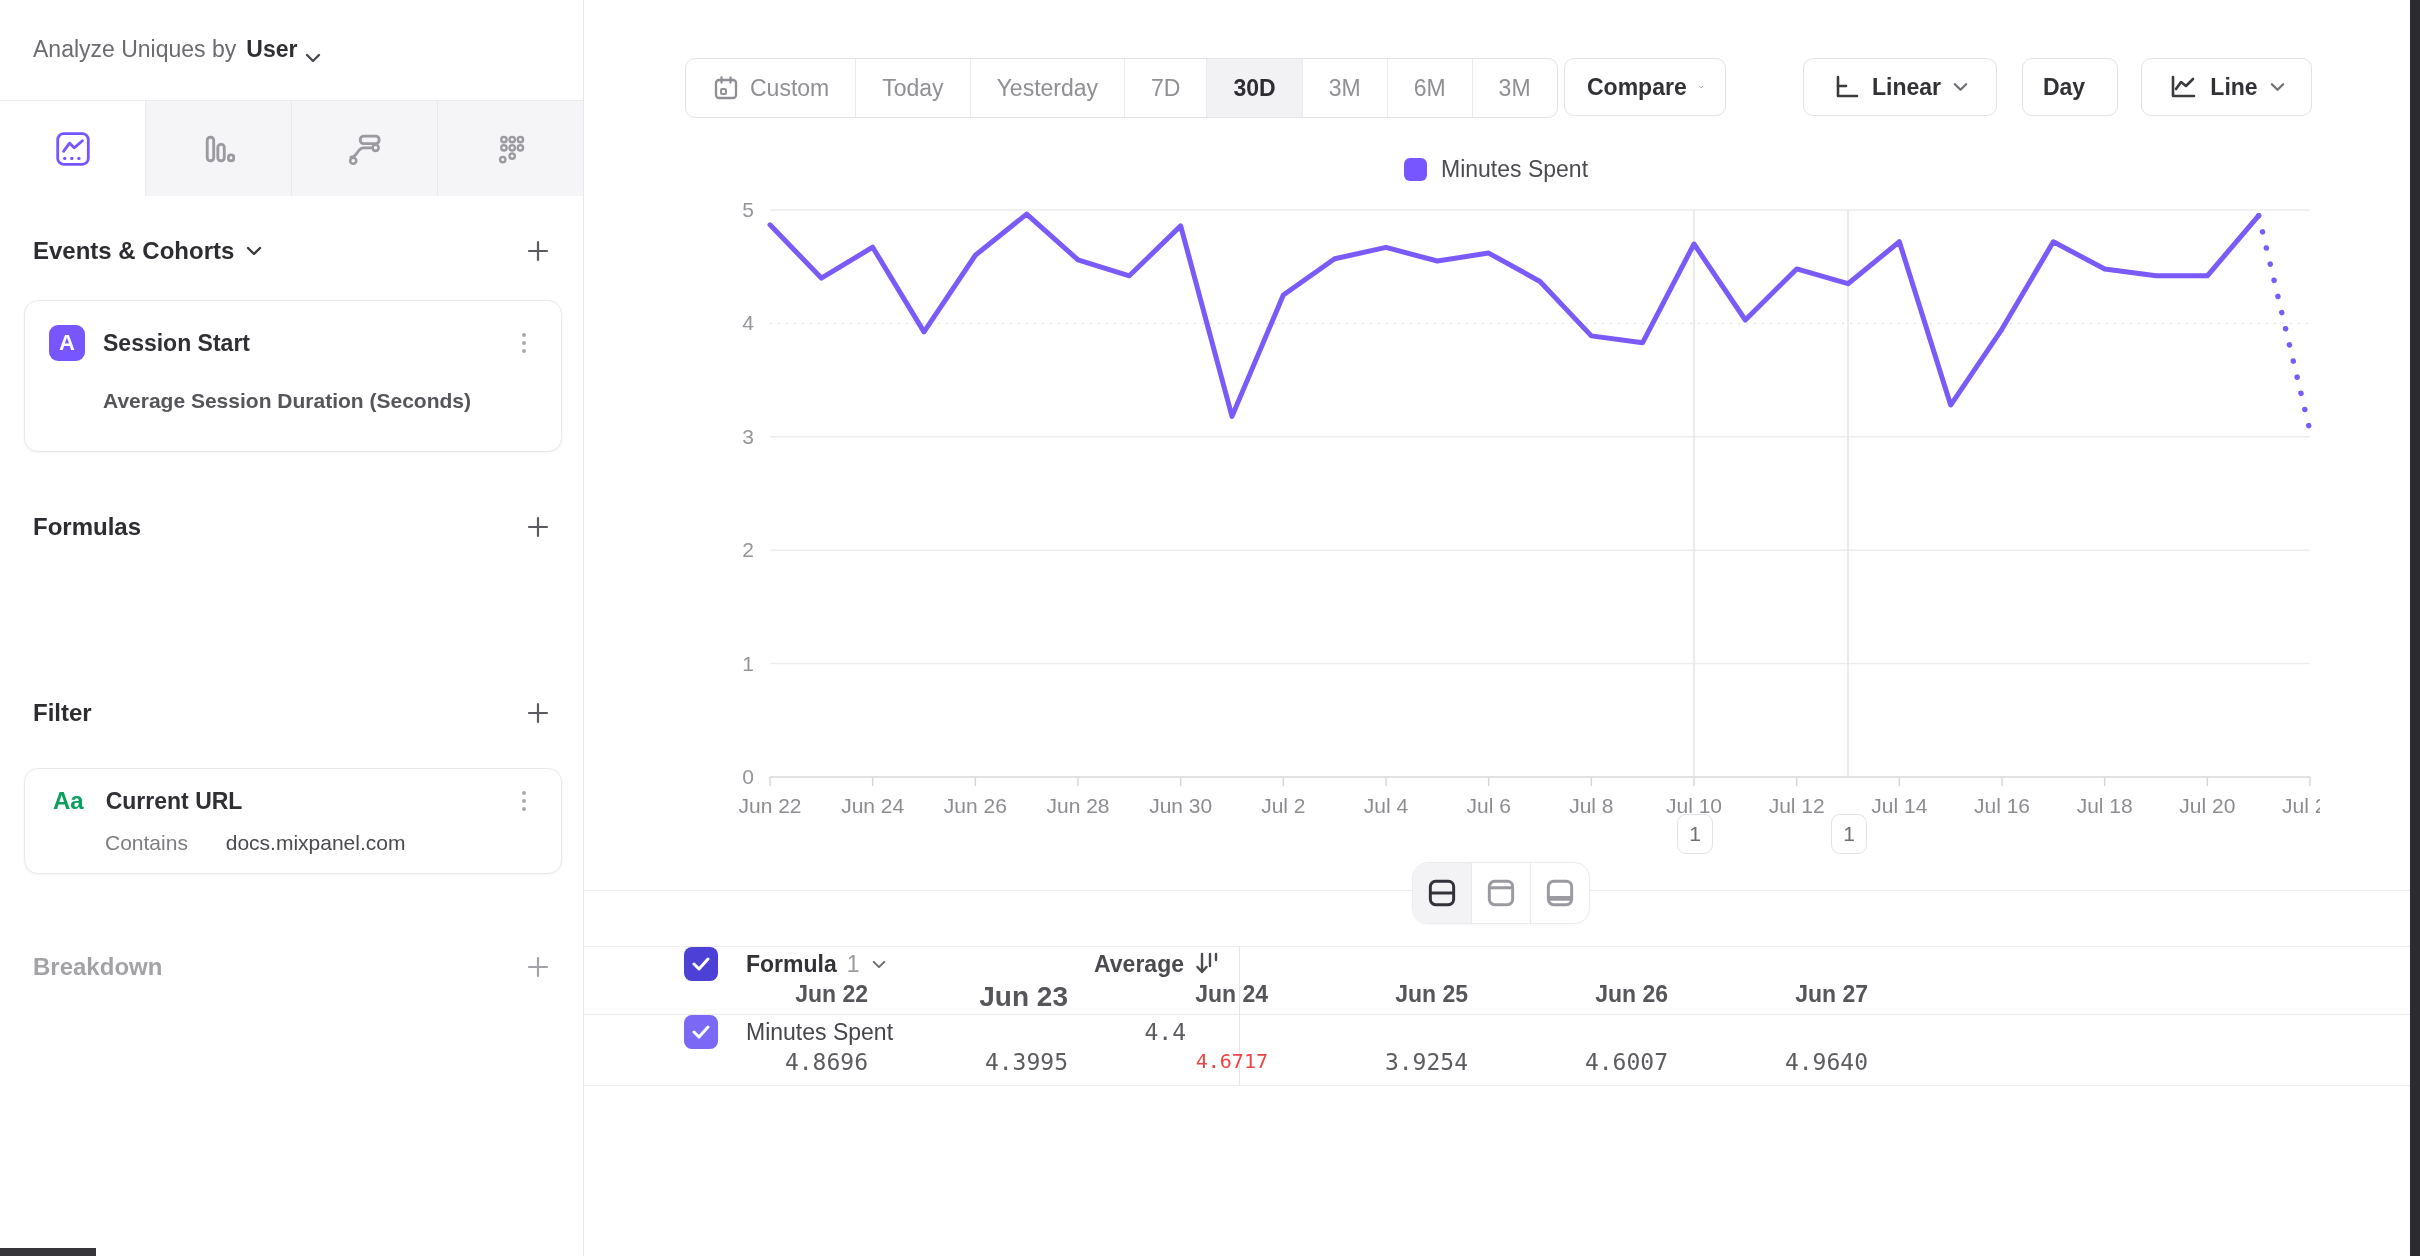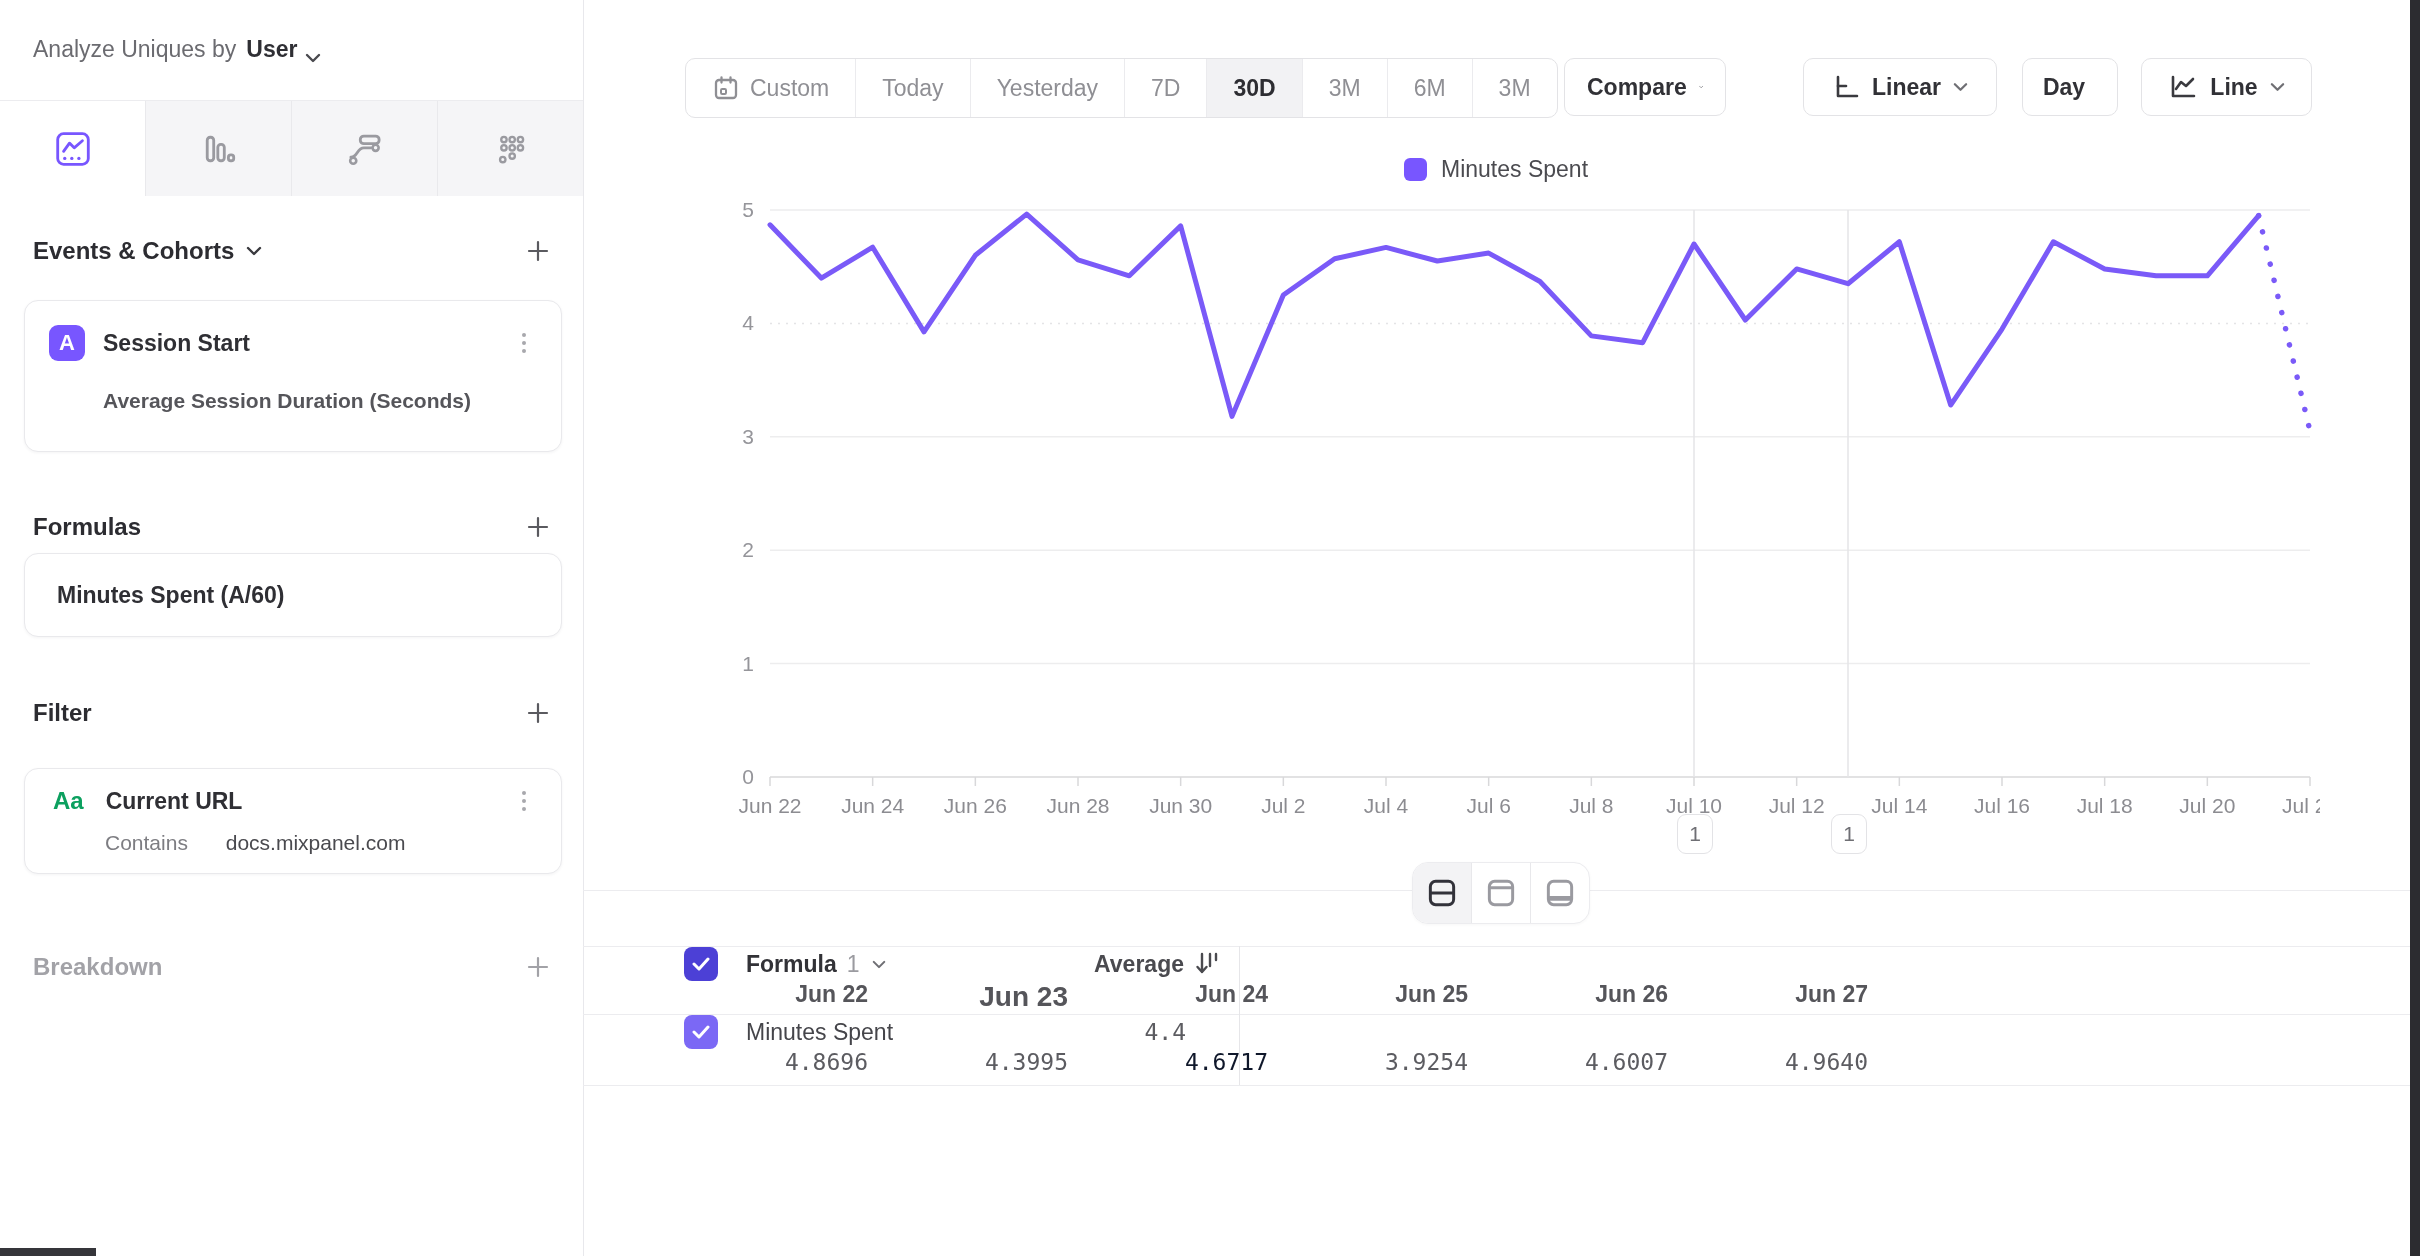--- a/index.html
+++ b/index.html
@@ -160,23 +160,20 @@
 
     <div class="section-head" style="top:512px;">
       <span>Formulas</span>
       <span class="plus plus-btn">
         <svg width="24" height="24" viewBox="0 0 24 24">
             <path d="M12 3v18M3 12h18" stroke="#5a5a5f" stroke-width="2.2" stroke-linecap="round"></path>
           </svg>
       </span>
     </div>
 
-    <div class="card" style="top:553px;height:82px;display:flex;align-items:center;">
-      <span style="margin-left:32px;font-size:23px;font-weight:600;color:#2f2f34;">Minutes Spent (A/60)</span>
-    </div>
 
     <div class="section-head" style="top:698px;">
       <span>Filter</span>
       <span class="plus plus-btn">
         <svg width="24" height="24" viewBox="0 0 24 24">
             <path d="M12 3v18M3 12h18" stroke="#5a5a5f" stroke-width="2.2" stroke-linecap="round"></path>
           </svg>
       </span>
     </div>
 
@@ -408,21 +405,21 @@
         <svg width="18" height="14" viewBox="0 0 18 14">
             <polyline points="2,7 7,12 16,2" fill="none" stroke="#fff" stroke-width="3" stroke-linecap="round" stroke-linejoin="round"></polyline>
           </svg>
       </span>
       <span style="margin-left:28px;font-size:23px;color:#45454a;">Minutes Spent</span>
       <span class="mono" style="margin-left:auto;font-size:23px;color:#5c5c61;">4.4</span>
     </div>
     <div id="date-values" style="display:flex;">
         <div class="t-col mono" style="font-size: 23px; color: rgb(92, 92, 97);">4.8696</div>
         <div class="t-col mono" style="font-size: 23px; color: rgb(92, 92, 97);">4.3995</div>
-        <div class="t-col mono" style="font-size: 23px; color: #0f172a;">4.6717</div>
+        <div class="t-col mono" style="font-size: 20px; color: #ef4444;">4.6717</div>
         <div class="t-col mono" style="font-size: 23px; color: rgb(92, 92, 97);">3.9254</div>
         <div class="t-col mono" style="font-size: 23px; color: rgb(92, 92, 97);">4.6007</div>
         <div class="t-col mono" style="font-size: 23px; color: rgb(92, 92, 97);">4.9640</div>
       </div>
   </div>
 
   <div id="right-strip"></div>
   <div id="bottom-bar"></div>
 </div>
 

